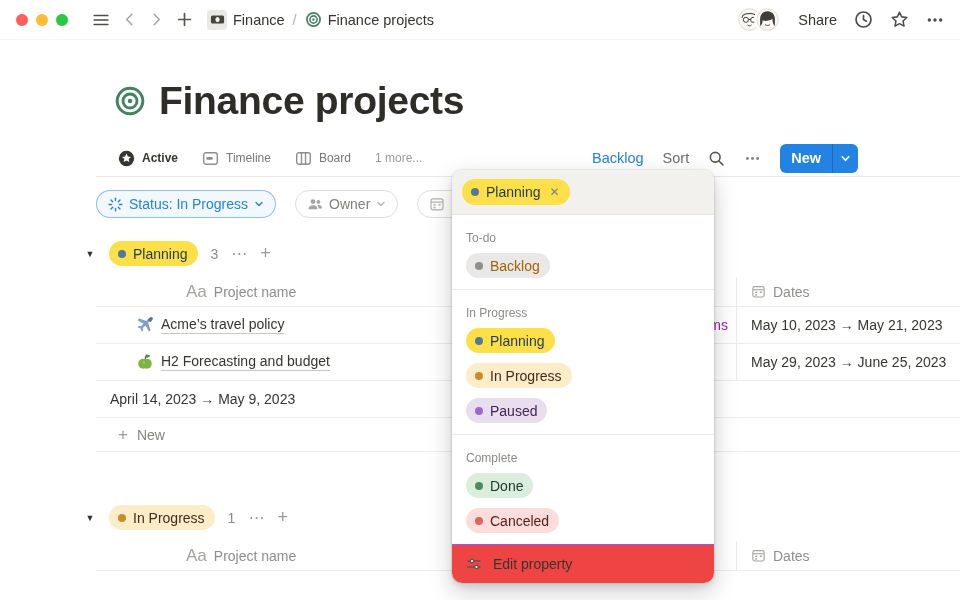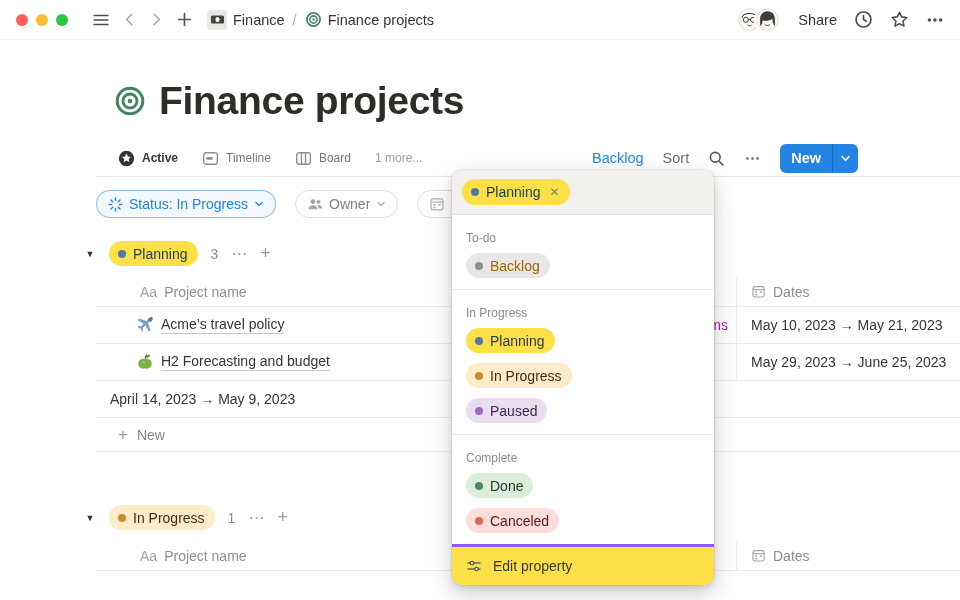--- a/index.html
+++ b/index.html
@@ -57,38 +57,38 @@
   .tag.purple{background:#e8deee;color:#412454;} .tag.purple .dot{background:#9d68c6;}
   .tag.green{background:#dbeddb;color:#1c3829;} .tag.green .dot{background:#4e8a5f;}
   .tag.red{background:#fbdedb;color:#5d1715;} .tag.red .dot{background:#dc665a;}
   .tag.gray{background:#e9e8e6;color:#a16207;} .tag.gray .dot{background:#8f8e8a;}
   .table{position:absolute;left:0;right:0;}
   .trow{display:flex;align-items:center;margin-left:96px;border-bottom:1px solid #edecea;}
   .cell-main{width:641px;align-self:stretch;display:flex;align-items:center;border-right:1px solid #edecea;padding-left:40px;}
   .cell-dates{flex:1;overflow:hidden;white-space:nowrap;padding-left:14px;display:flex;align-items:center;gap:7px;}
   .thead{height:30px;color:#8f8e8b;font-size:14px;}
   .thead .cell-main{padding-left:44px;gap:7px;}
-  .aa{color:#a5a4a0;font-size:14px;}
+  .aa{color:#a5a4a0;font-size:17px;margin-left:46px;}
   .tdata{height:37px;}
   .row-icon{width:18px;height:18px;margin-right:7px;flex:0 0 auto;}
   .row-name{font-weight:500;color:#37352f;border-bottom:1px solid #c9c8c4;padding-bottom:1px;white-space:nowrap;}
   .owner-partial{margin-left:auto;padding-right:8px;color:#a21caf;white-space:nowrap;overflow:hidden;}
   .date-text{color:#37352f;}
   .newrow{height:34px;color:#87867f;display:flex;align-items:center;gap:9px;padding-left:22px;margin-left:96px;border-bottom:1px solid #edecea;font-size:14px;}
   
   .dropdown{position:absolute;left:452px;top:170px;width:262px;background:#fff;border-radius:10px;z-index:30;
     box-shadow:0 0 0 1px rgba(15,15,15,0.06),0 3px 6px rgba(15,15,15,0.10),0 9px 24px rgba(15,15,15,0.20);}
   .dd-header{background:#f2f1ee;border-radius:10px 10px 0 0;padding:9px 10px;border-bottom:1px solid rgba(0,0,0,0.05);}
   .dd-chip{height:26px;}
   .dd-x{color:#74808a;font-size:12px;margin-left:2px;cursor:default;}
   .dd-section{padding:4px 0 6px;}
   .dd-section + .dd-section{border-top:1px solid #eceae7;}
   .dd-label{padding:12px 14px 3px;font-size:12px;color:#8c8b86;}
   .dd-opt{padding:5px 14px;display:flex;}
-  .dd-footer{border-top:3px solid #8b5cf6;padding:11px 14px;display:flex;align-items:center;gap:11px;border-radius:0 0 10px 10px;background:#fde047;}
+  .dd-footer{border-top:1px solid #8b5cf6;padding:11px 14px;display:flex;align-items:center;gap:11px;border-radius:0 0 10px 10px;background:#ef4444;}
   .dd-footer span{font-size:14px;color:#37352f;}
   svg{display:block;}
 </style>
 </head>
 <body>
 
 <div class="topbar">
   <div class="traffic">
     <span class="tl red"></span>
     <span class="tl yellow"></span>

